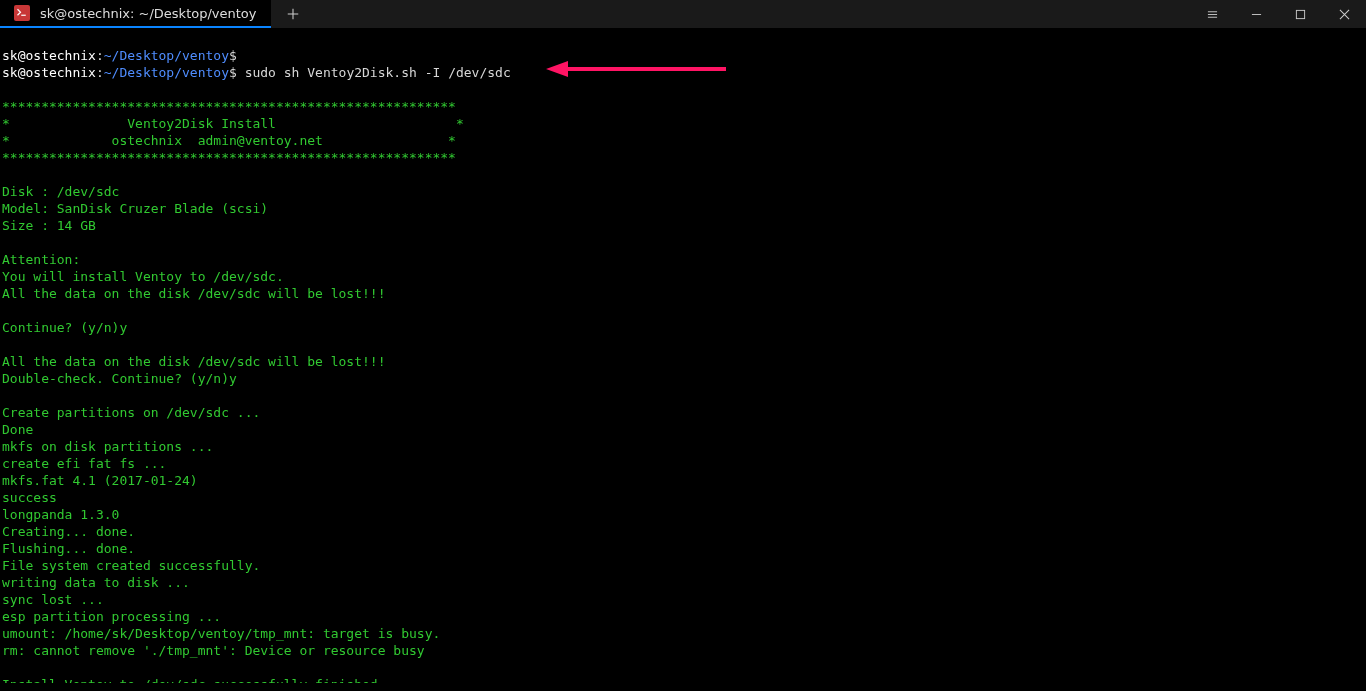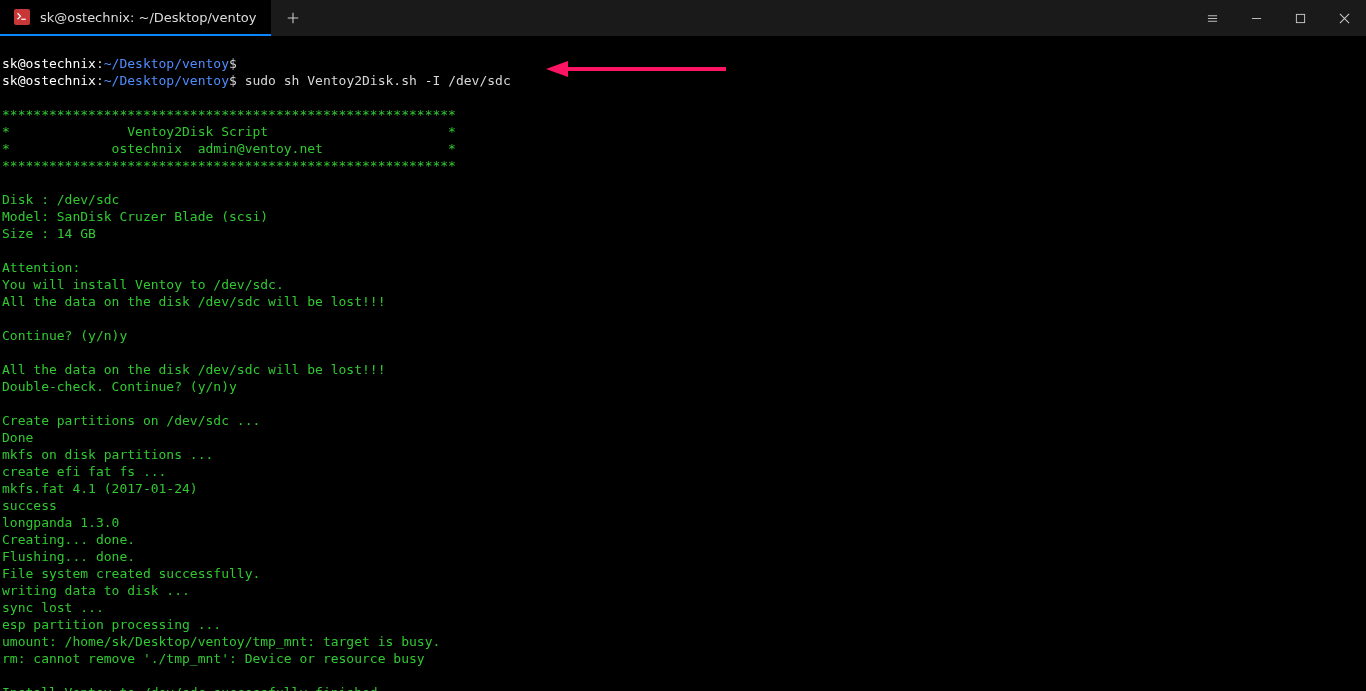--- a/index.html
+++ b/index.html
@@ -1,18 +1,18 @@
 <!DOCTYPE html>
 <html><head>
 <meta charset="utf-8">
 <style>
   * { margin: 0; padding: 0; box-sizing: border-box; }
   html, body { width: 1366px; height: 691px; background: #000; overflow: hidden; font-family: "DejaVu Sans Mono", "Consolas", monospace; }
   .title-bar {
-    height: 36px;
+    height: 28px;
     background: #1a1a1a;
     display: flex;
     align-items: stretch;
     color: #ddd;
     font-family: "Segoe UI", "DejaVu Sans", sans-serif;
     font-size: 13px;
   }
   .tab {
     display: flex;
     align-items: center;
@@ -110,21 +110,21 @@
         </svg>
     </div>
   </div>
 </div>
 
 <div class="terminal">
 <span class="bold-green">sk@ostechnix</span><span class="white">:</span><span class="bold-blue">~/Desktop/ventoy</span><span class="white">$</span><span class="white"></span>
 <span class="bold-green">sk@ostechnix</span><span class="white">:</span><span class="bold-blue">~/Desktop/ventoy</span><span class="white">$</span><span class="white"> sudo sh Ventoy2Disk.sh -I /dev/sdc</span>
 
 <span class="green">**********************************************************</span>
-<span class="green">*               Ventoy2Disk Script                       *</span>
+<span class="green">*               Ventoy2Disk Install                       *</span>
 <span class="green">*             ostechnix  admin@ventoy.net                *</span>
 <span class="green">**********************************************************</span>
 
 <span class="green">Disk : /dev/sdc</span>
 <span class="green">Model: SanDisk Cruzer Blade (scsi)</span>
 <span class="green">Size : 14 GB</span>
 
 <span class="green">Attention:</span>
 <span class="green">You will install Ventoy to /dev/sdc.</span>
 <span class="green">All the data on the disk /dev/sdc will be lost!!!</span>

